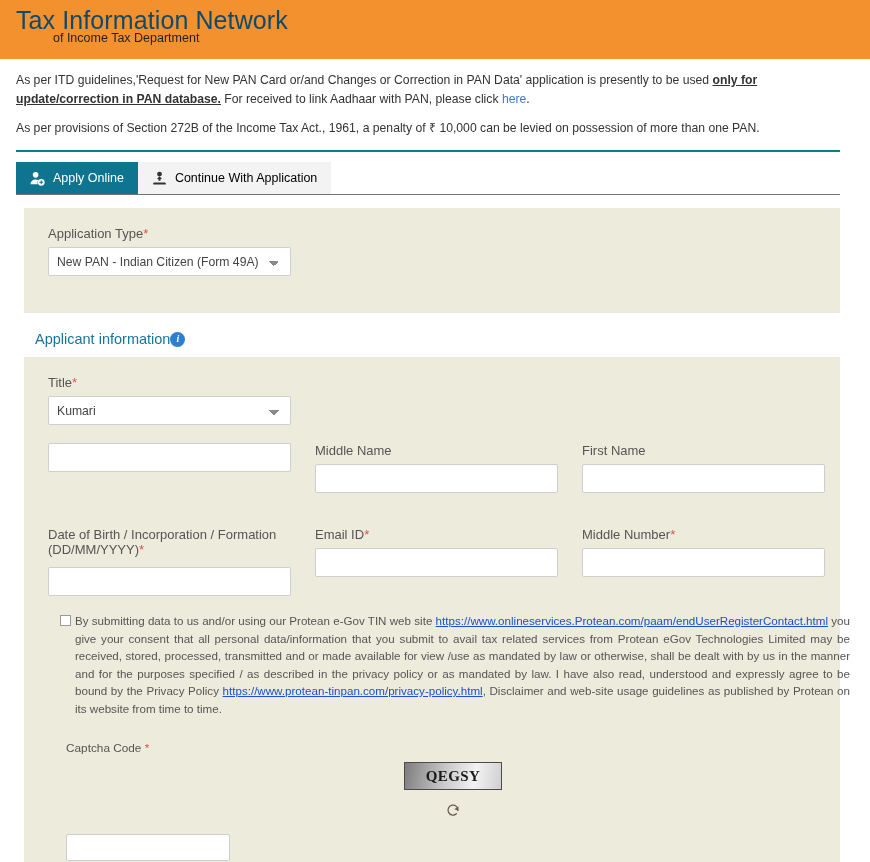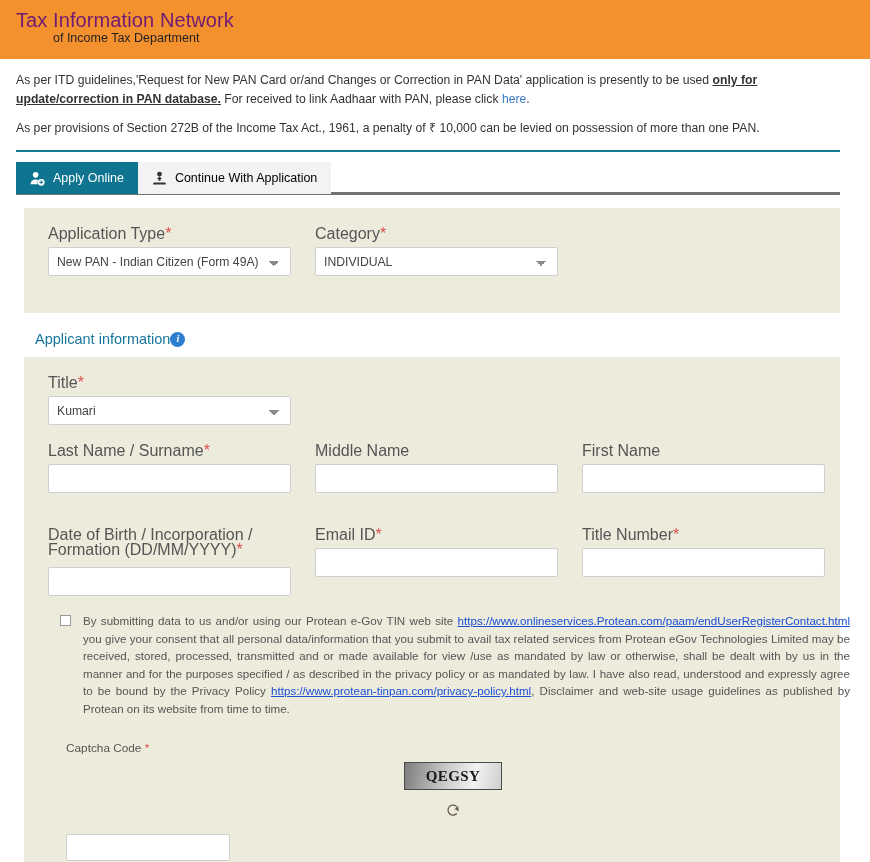--- a/index.html
+++ b/index.html
@@ -13,22 +13,22 @@
     overflow: hidden;
   }
 
   
   .header {
     background: #F2912E;
     height: 59px;
     padding: 10px 0 0 16px;
   }
   .brand-line1 {
-    font-size: 20px;
-    color: #701a75;
+    font-size: 25px;
+    color: #0c4a6e;
     letter-spacing: .1px;
     line-height: 21px;
     font-weight: 400;
   }
   .brand-line2 {
     font-size: 12.5px;
     color: #231f20;
     line-height: 15px;
     padding-left: 37px;
     font-weight: 400;
@@ -60,21 +60,21 @@
   .tabtop-rule {
     height: 2px;
     background: #127C8F;
     margin: 12px 16px 0 16px;
     width: 824px;
   }
   .tabbar {
     margin: 10px 0 0 16px;
     width: 824px;
     height: 33px;
-    border-bottom: 3px solid #737373;
+    border-bottom: 1px solid #737373;
     display: flex;
     align-items: stretch;
   }
   .tab {
     display: flex;
     align-items: center;
     gap: 8px;
     padding: 0 14px;
     font-size: 12.5px;
     cursor: pointer;
@@ -123,21 +123,21 @@
   }
 
   .field-row {
     display: flex;
     padding: 0 0 0 12px;
   }
   .field {
     padding: 0 12px;
   }
   .field-label {
-    font-size: 16px;
+    font-size: 13px;
     color: #555555;
     margin-bottom: 6px;
     line-height: 15px;
   }
   .req { color: #d9534f; }
 
   select.ctrl, input.ctrl {
     width: 100%;
     height: 29px;
     border: 1px solid #cfcfcf;
@@ -165,21 +165,21 @@
   .w-apptype { width: 267px; }
   .w-category { width: 267px; }
   .w-third { width: 267px; }
   .w-title { width: 267px; }
 
   
   .consent {
     margin: 16px 0 0 36px;
     width: 790px;
     display: flex;
-    gap: 8px;
+    gap: 0;
     font-size: 11.6px;
     line-height: 17.5px;
     color: #555555;
   }
   .consent-check {
     width: 11px; height: 11px;
     border: 1px solid #999;
     background: #fff;
     flex: 0 0 auto;
     margin-top: 3px;
@@ -298,26 +298,20 @@
 </div>
 
 <div class="panel panel-top">
   <div class="field-row">
     <div class="field w-apptype">
       <div class="field-label"><span>Application Type</span><span class="req">*</span></div>
       <select class="ctrl">
         <option>New PAN - Indian Citizen (Form 49A)</option>
       </select>
     </div>
-    <div class="field w-category">
-      <div class="field-label"><span>Category</span><span class="req">*</span></div>
-      <select class="ctrl">
-        <option>INDIVIDUAL</option>
-      </select>
-    </div>
   </div>
 </div>
 
 <div class="section-title">
   <span>Applicant information</span>
   <span class="info-icon">i</span>
 </div>
 
 <div class="panel panel-main">
 
@@ -325,21 +319,20 @@
     <div class="field w-title">
       <div class="field-label"><span>Title</span><span class="req">*</span></div>
       <select class="ctrl">
         <option>Kumari</option>
       </select>
     </div>
   </div>
 
   <div class="field-row" style="margin-top:18px;">
     <div class="field w-third">
-      <div class="field-label"><span>Last Name / Surname</span><span class="req">*</span></div>
       <input class="ctrl" type="text" value="" style="">
     </div>
     <div class="field w-third">
       <div class="field-label">Middle Name</div>
       <input class="ctrl" type="text" value="" style="">
     </div>
     <div class="field w-third">
       <div class="field-label">First Name</div>
       <input class="ctrl" type="text" value="" style="">
     </div>
@@ -348,21 +341,21 @@
   <div class="field-row" style="margin-top:34px; align-items:flex-start;">
     <div class="field w-third">
       <div class="field-label" style="min-height:34px;"><span>Date of Birth / Incorporation / Formation (DD/MM/YYYY)</span><span class="req">*</span></div>
       <input class="ctrl" type="text" value="" style="">
     </div>
     <div class="field w-third">
       <div class="field-label"><span>Email ID</span><span class="req">*</span></div>
       <input class="ctrl" type="text" value="" style="">
     </div>
     <div class="field w-third">
-      <div class="field-label"><span>Title Number</span><span class="req">*</span></div>
+      <div class="field-label"><span>Middle Number</span><span class="req">*</span></div>
       <input class="ctrl" type="text" value="" style="">
     </div>
   </div>
 
   <div class="consent">
     <div class="consent-check"></div>
     <div class="consent-text"><span>By submitting data to us and/or using our Protean e-Gov TIN web site </span><a href="#">https://www.onlineservices.Protean.com/paam/endUserRegisterContact.html</a><span> you give your consent that all personal data/information that you submit to avail tax related services from Protean eGov Technologies Limited may be received, stored, processed, transmitted and or made available for view /use as mandated by law or otherwise, shall be dealt with by us in the manner and for the purposes specified / as described in the privacy policy or as mandated by law. I have also read, understood and expressly agree to be bound by the Privacy Policy </span><a href="#">https://www.protean-tinpan.com/privacy-policy.html</a><span>, Disclaimer and web-site usage guidelines as published by Protean on its website from time to time.</span></div>
   </div>
 
   <div class="captcha-wrap">

